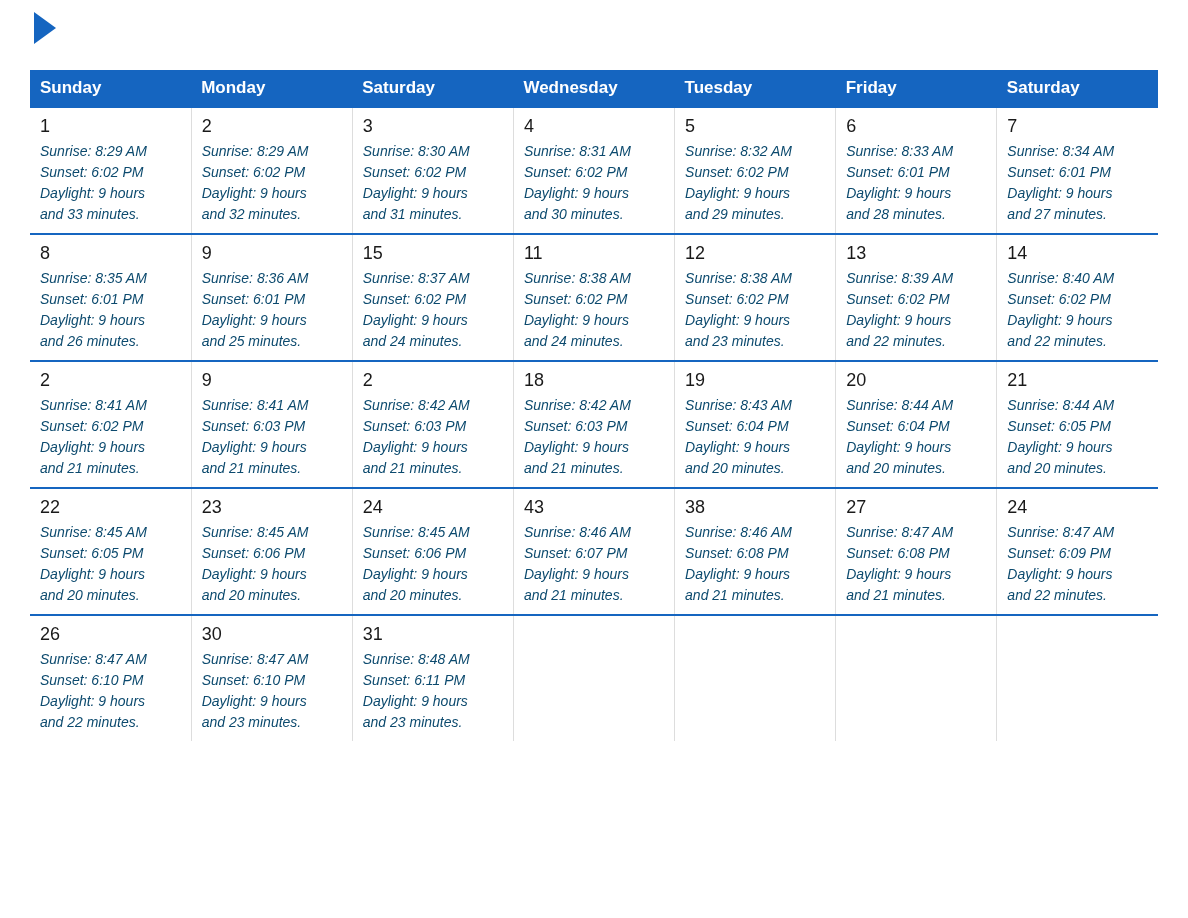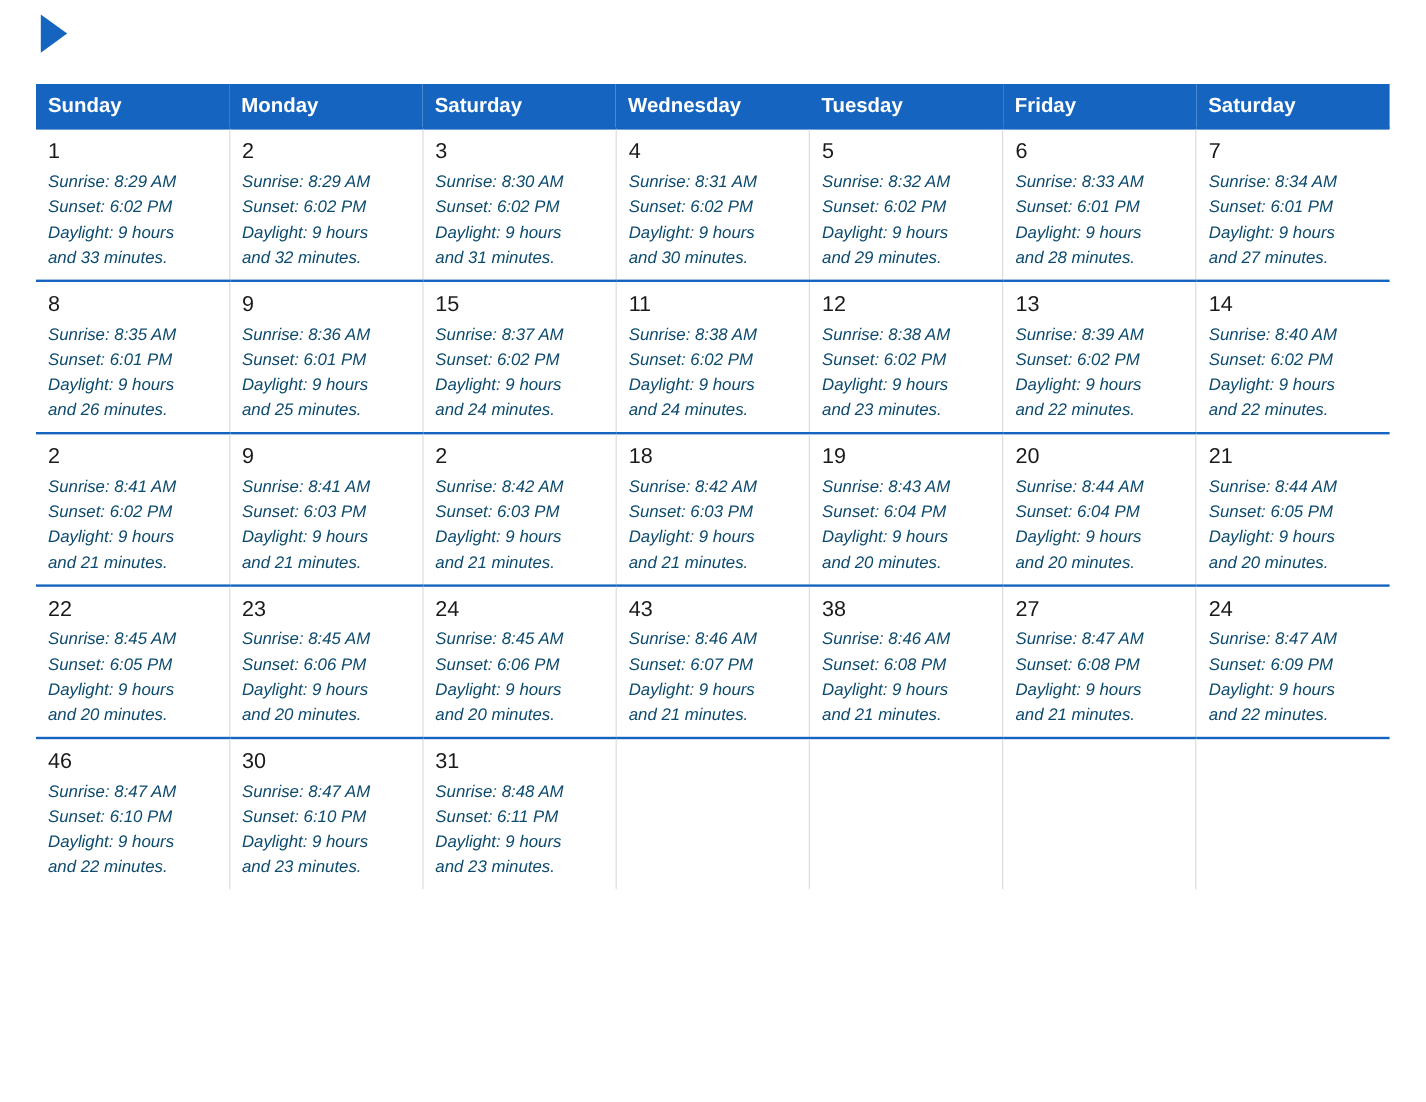--- a/index.html
+++ b/index.html
@@ -252,21 +252,21 @@
           <span class="day-number">27</span>
           <div class="day-info">Sunrise: 8:47 AM<br>Sunset: 6:08 PM<br>Daylight: 9 hours<br>and 21 minutes.</div>
         </td>
         <td>
           <span class="day-number">24</span>
           <div class="day-info">Sunrise: 8:47 AM<br>Sunset: 6:09 PM<br>Daylight: 9 hours<br>and 22 minutes.</div>
         </td>
       </tr>
       <tr>
         <td>
-          <span class="day-number">46</span>
+          <span class="day-number">26</span>
           <div class="day-info">Sunrise: 8:47 AM<br>Sunset: 6:10 PM<br>Daylight: 9 hours<br>and 22 minutes.</div>
         </td>
         <td>
           <span class="day-number">30</span>
           <div class="day-info">Sunrise: 8:47 AM<br>Sunset: 6:10 PM<br>Daylight: 9 hours<br>and 23 minutes.</div>
         </td>
         <td>
           <span class="day-number">31</span>
           <div class="day-info">Sunrise: 8:48 AM<br>Sunset: 6:11 PM<br>Daylight: 9 hours<br>and 23 minutes.</div>
         </td>

